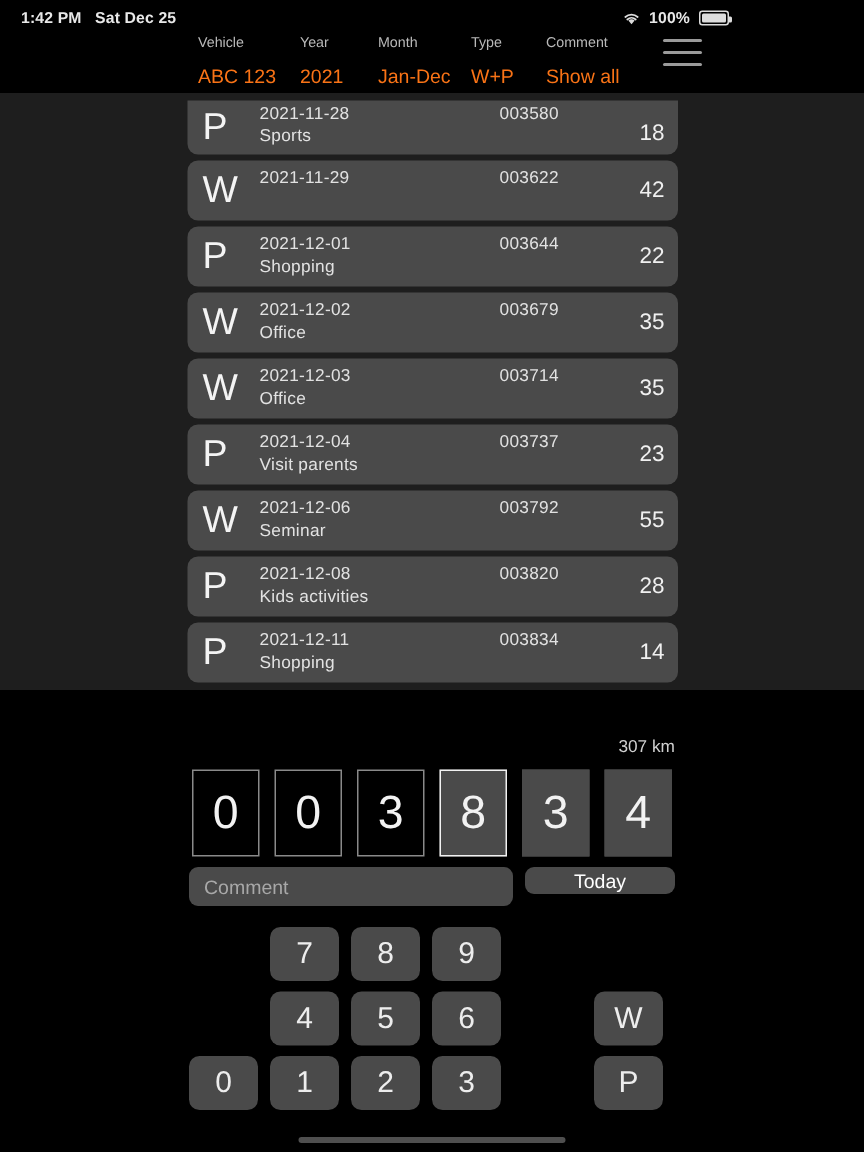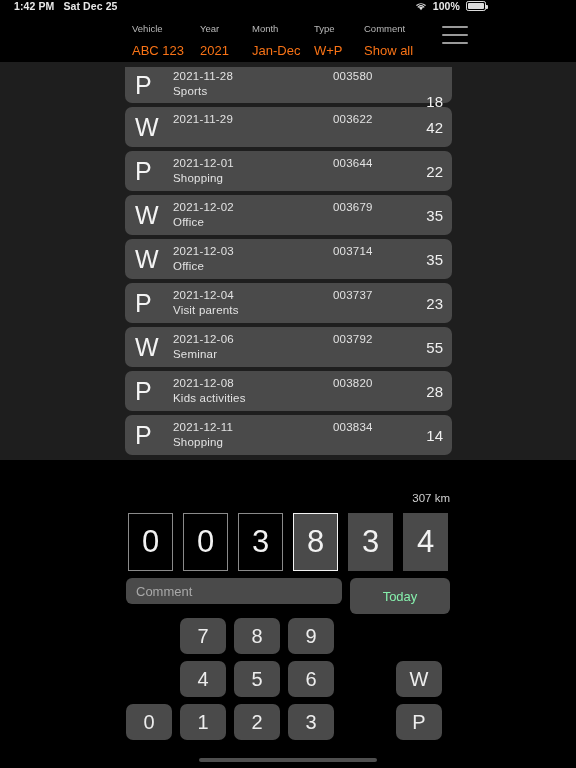--- a/index.html
+++ b/index.html
@@ -8,21 +8,21 @@
     background:#000;
     font-family:"Liberation Sans", sans-serif;
     overflow:hidden;
     -webkit-font-smoothing:antialiased;
   }
   .screen { position:relative; width:576px; height:768px; background:#000; }
 
   
   .statusbar {
     position:absolute; top:0; left:0; width:496px; height:18px;
-    display:flex; align-items:flex-start; color:#e8e8e8;
+    display:flex; align-items:flex-end; color:#e8e8e8;
     font-size:10.5px; letter-spacing:.1px;
   }
   .sb-left { display:flex; align-items:center; gap:9px; margin-left:14px; font-weight:600; }
   .sb-right { position:absolute; right:10px; display:flex; align-items:center; gap:6px; font-weight:600; }
   .wifi-icon { display:inline-block; width:12px; height:10px; position:relative; }
   .wifi-icon svg { display:block; }
   .battery {
     width:20px; height:9.5px; border:1px solid #dcdcdc; border-radius:2.2px;
     position:relative; display:inline-block;
   }
@@ -82,21 +82,21 @@
   .row.first .row-comment { top:18px; }
   .row-odo {
     position:absolute; left:208px; top:6px;
     font-size:11.5px; color:#e2e2e2; letter-spacing:.2px;
   }
   .row.first .row-odo { top:3px; }
   .row-dist {
     position:absolute; right:9px; top:50%; transform:translateY(-50%);
     font-size:15px; color:#f0f0f0;
   }
-  .row.first .row-dist { top:60%;margin-top:12px; }
+  .row.first .row-dist { top:60%; }
 
   
   .odosec { position:absolute; top:484px; left:0; width:576px; height:100px; background:#000; }
   .odo-km {
     position:absolute; right:126px; top:8px;
     font-size:11.5px; color:#d0d0d0;
   }
   .odo-digits {
     position:absolute; left:128px; top:29px;
     display:flex; gap:10px;
@@ -112,22 +112,22 @@
 
   
   .cmtrow { position:absolute; top:578px; left:126px; width:324px; height:26px; display:flex; gap:8px; }
   .cmt-input {
     width:216px; height:26px; background:#4a4a4a; border:none; border-radius:6px;
     color:#f0f0f0; font-size:13px; padding:0 10px;
     font-family:"Liberation Sans", sans-serif;
   }
   .cmt-input::placeholder { color:#a8a8a8; }
   .today-btn {
-    width:100px; height:36px; background:#4a4a4a; border:none; border-radius:6px;
-    color:#86efac; font-size:13px; cursor:pointer;
+    width:100px; height:18px; background:#4a4a4a; border:none; border-radius:6px;
+    color:#ffffff; font-size:13px; cursor:pointer;
     font-family:"Liberation Sans", sans-serif;
   }
 
   
   .keypad { position:absolute; top:618px; left:0; width:576px; height:125px; }
   .kp-row { position:absolute; display:flex; gap:8px; }
   .kp-row.r1 { left:180px; top:0px; }
   .kp-row.r2 { left:180px; top:43px; }
   .kp-row.r3 { left:126px; top:86px; }
   .key {

